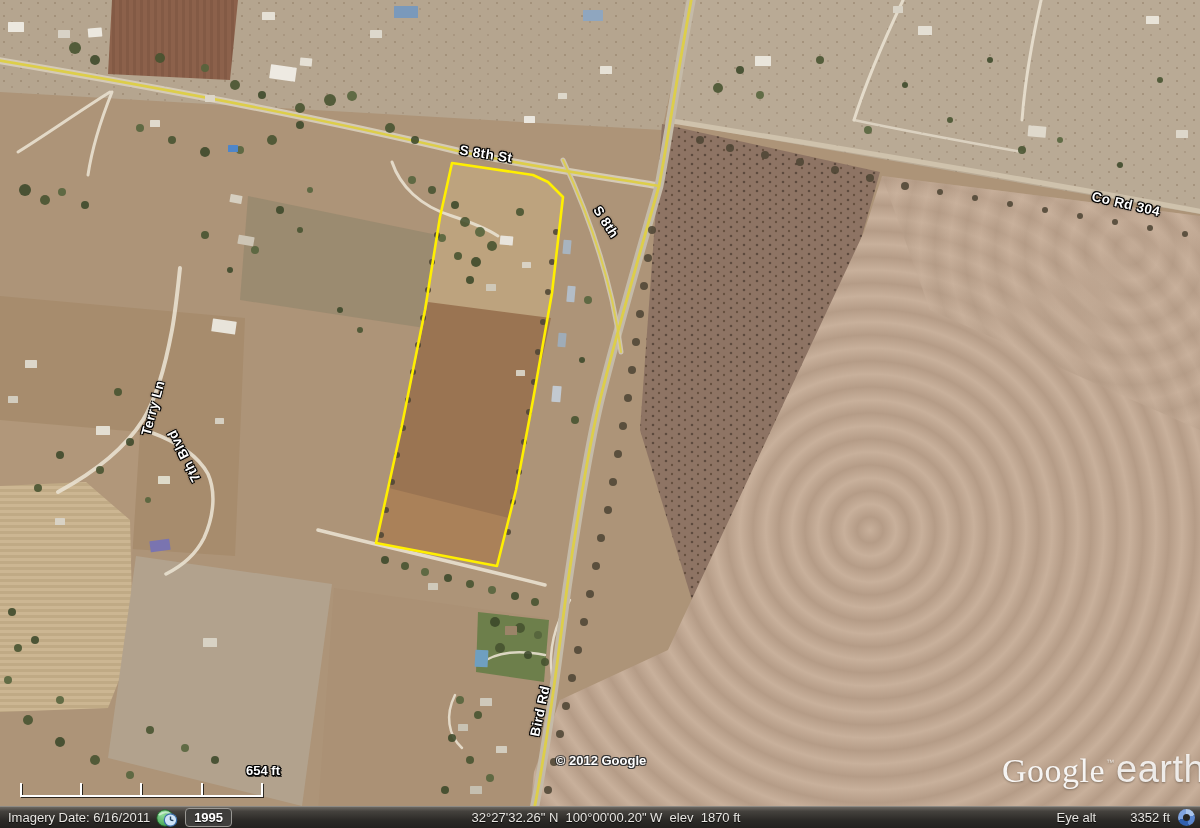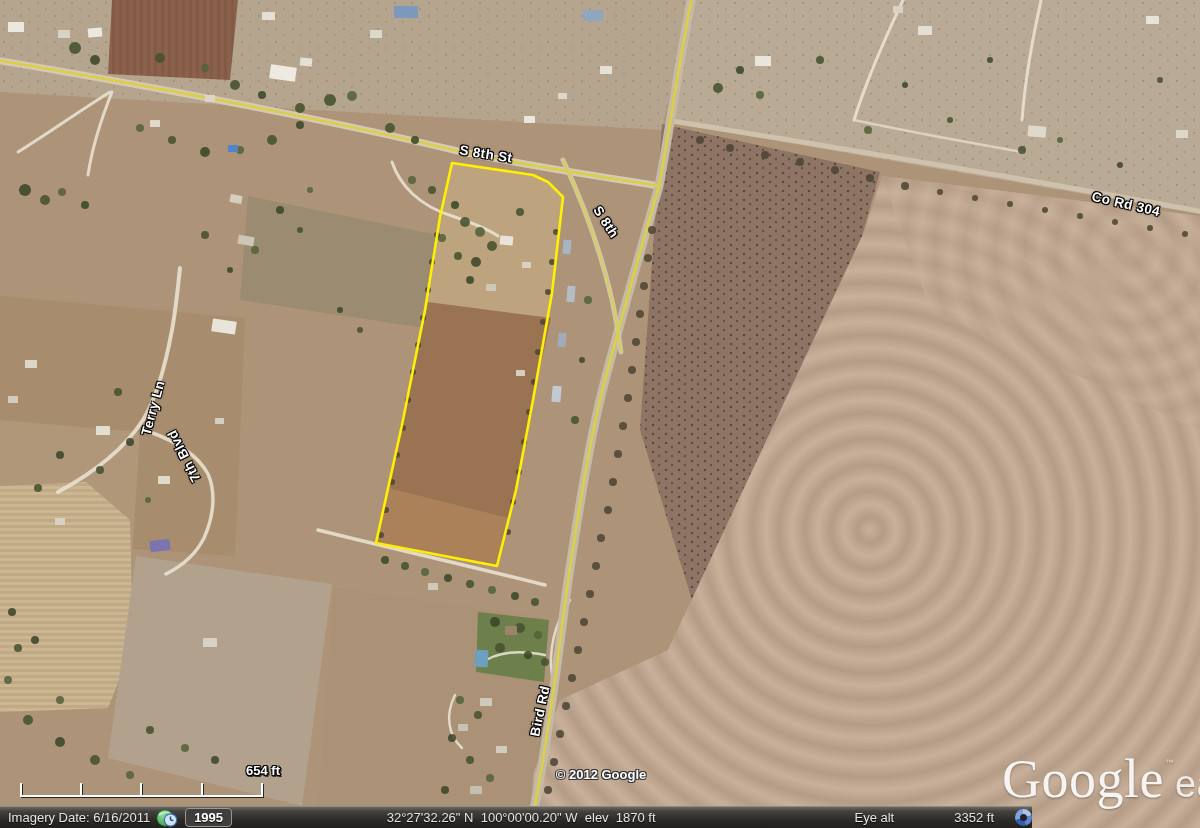--- a/index.html
+++ b/index.html
@@ -4,41 +4,41 @@
 <style>
   html,body{margin:0;padding:0;width:1200px;height:828px;overflow:hidden;
     font-family:"Liberation Sans",sans-serif;background:#ad9478;}
   #viewport{position:relative;width:1200px;height:828px;overflow:hidden;}
   #terrain{position:absolute;left:0;top:0;}
   .maplabel{position:absolute;color:#fff;font-size:13.5px;font-weight:600;letter-spacing:.4px;
     white-space:nowrap;transform:translate(-50%,-50%);pointer-events:none;
     text-shadow:-1px -1px 0 #000,1px -1px 0 #000,-1px 1px 0 #000,1px 1px 0 #000,0 0 3px #000;}
   .copyright{position:absolute;left:601px;top:760px;transform:translate(-50%,-50%);
     color:#fff;font-size:13px;font-weight:600;
-    text-shadow:-1px -1px 0 #333,1px -1px 0 #333,-1px 1px 0 #333,1px 1px 0 #333;margin-top:14px;}
+    text-shadow:-1px -1px 0 #333,1px -1px 0 #333,-1px 1px 0 #333,1px 1px 0 #333;}
   .ge-logo{position:absolute;left:1002px;top:748px;display:flex;align-items:baseline;
     text-shadow:0 1px 2px rgba(60,50,40,.45);}
-  .ge-logo .g{font-family:"Liberation Serif",serif;font-size:54px;color:rgba(255,255,255,.92);letter-spacing:.5px;}
+  .ge-logo .g{font-family:"Liberation Serif",serif;font-size:34px;color:rgba(255,255,255,.92);letter-spacing:.5px;}
   .ge-logo .tm{font-size:8px;color:rgba(255,255,255,.7);margin:0 2px 0 1px;align-self:flex-start;padding-top:10px;}
   .ge-logo .e{font-family:"Liberation Sans",sans-serif;font-size:38px;font-weight:400;color:rgba(255,255,255,.85);letter-spacing:.5px;}
   
   .scalebar{position:absolute;left:0;top:0;pointer-events:none;filter:drop-shadow(1px 1px 0 rgba(0,0,0,.75));}
   .scalebar .base{position:absolute;left:20px;top:795px;width:243px;height:2px;background:#fff;}
   .scalebar .tick{position:absolute;top:783px;width:2px;height:13px;background:#fff;}
   .scalebar .lbl{position:absolute;left:228px;top:763px;width:52px;text-align:right;color:#fff;font-size:13px;font-weight:600;
     text-shadow:-1px -1px 0 #000,1px -1px 0 #000,-1px 1px 0 #000,1px 1px 0 #000;}
   
-  #statusbar{position:absolute;left:0;bottom:0;width:1032px;height:22px;
+  #statusbar{position:absolute;left:0;bottom:0;width:1200px;height:22px;
     background:linear-gradient(180deg,#6b6761 0%,#45423e 20%,#2b2926 65%,#23211f 100%);
     border-top:1px solid #8d8a84;box-sizing:border-box;
     display:flex;align-items:center;color:#e8e6e2;font-size:13px;
     text-shadow:0 1px 1px rgba(0,0,0,.9);}
   #statusbar .left{display:flex;align-items:center;gap:6px;padding-left:8px;}
   #statusbar .coords{position:absolute;left:50.5%;transform:translateX(-50%);white-space:pre;}
-  #statusbar .right{margin-left:auto;display:flex;align-items:center;gap:21px;}
+  #statusbar .right{margin-left:auto;display:flex;align-items:center;gap:8px;padding-right:5px;}
   .year-badge{background:#3f3e3c;border:1px solid #9a9894;border-radius:4px;color:#fff;
     font-weight:700;font-size:13px;padding:0 8px;line-height:17px;cursor:pointer;}
   .ring{width:17px;height:17px;border-radius:50%;position:relative;
     background:conic-gradient(#a9c4ec 0 20%,#5b86cf 20% 45%,#315fae 45% 70%,#7fa3e0 70% 100%);}
   .ring::after{content:"";position:absolute;inset:5px;border-radius:50%;background:#252422;}
   .eyegap{width:18px;}
 </style>
 </head>
 <body>
 

